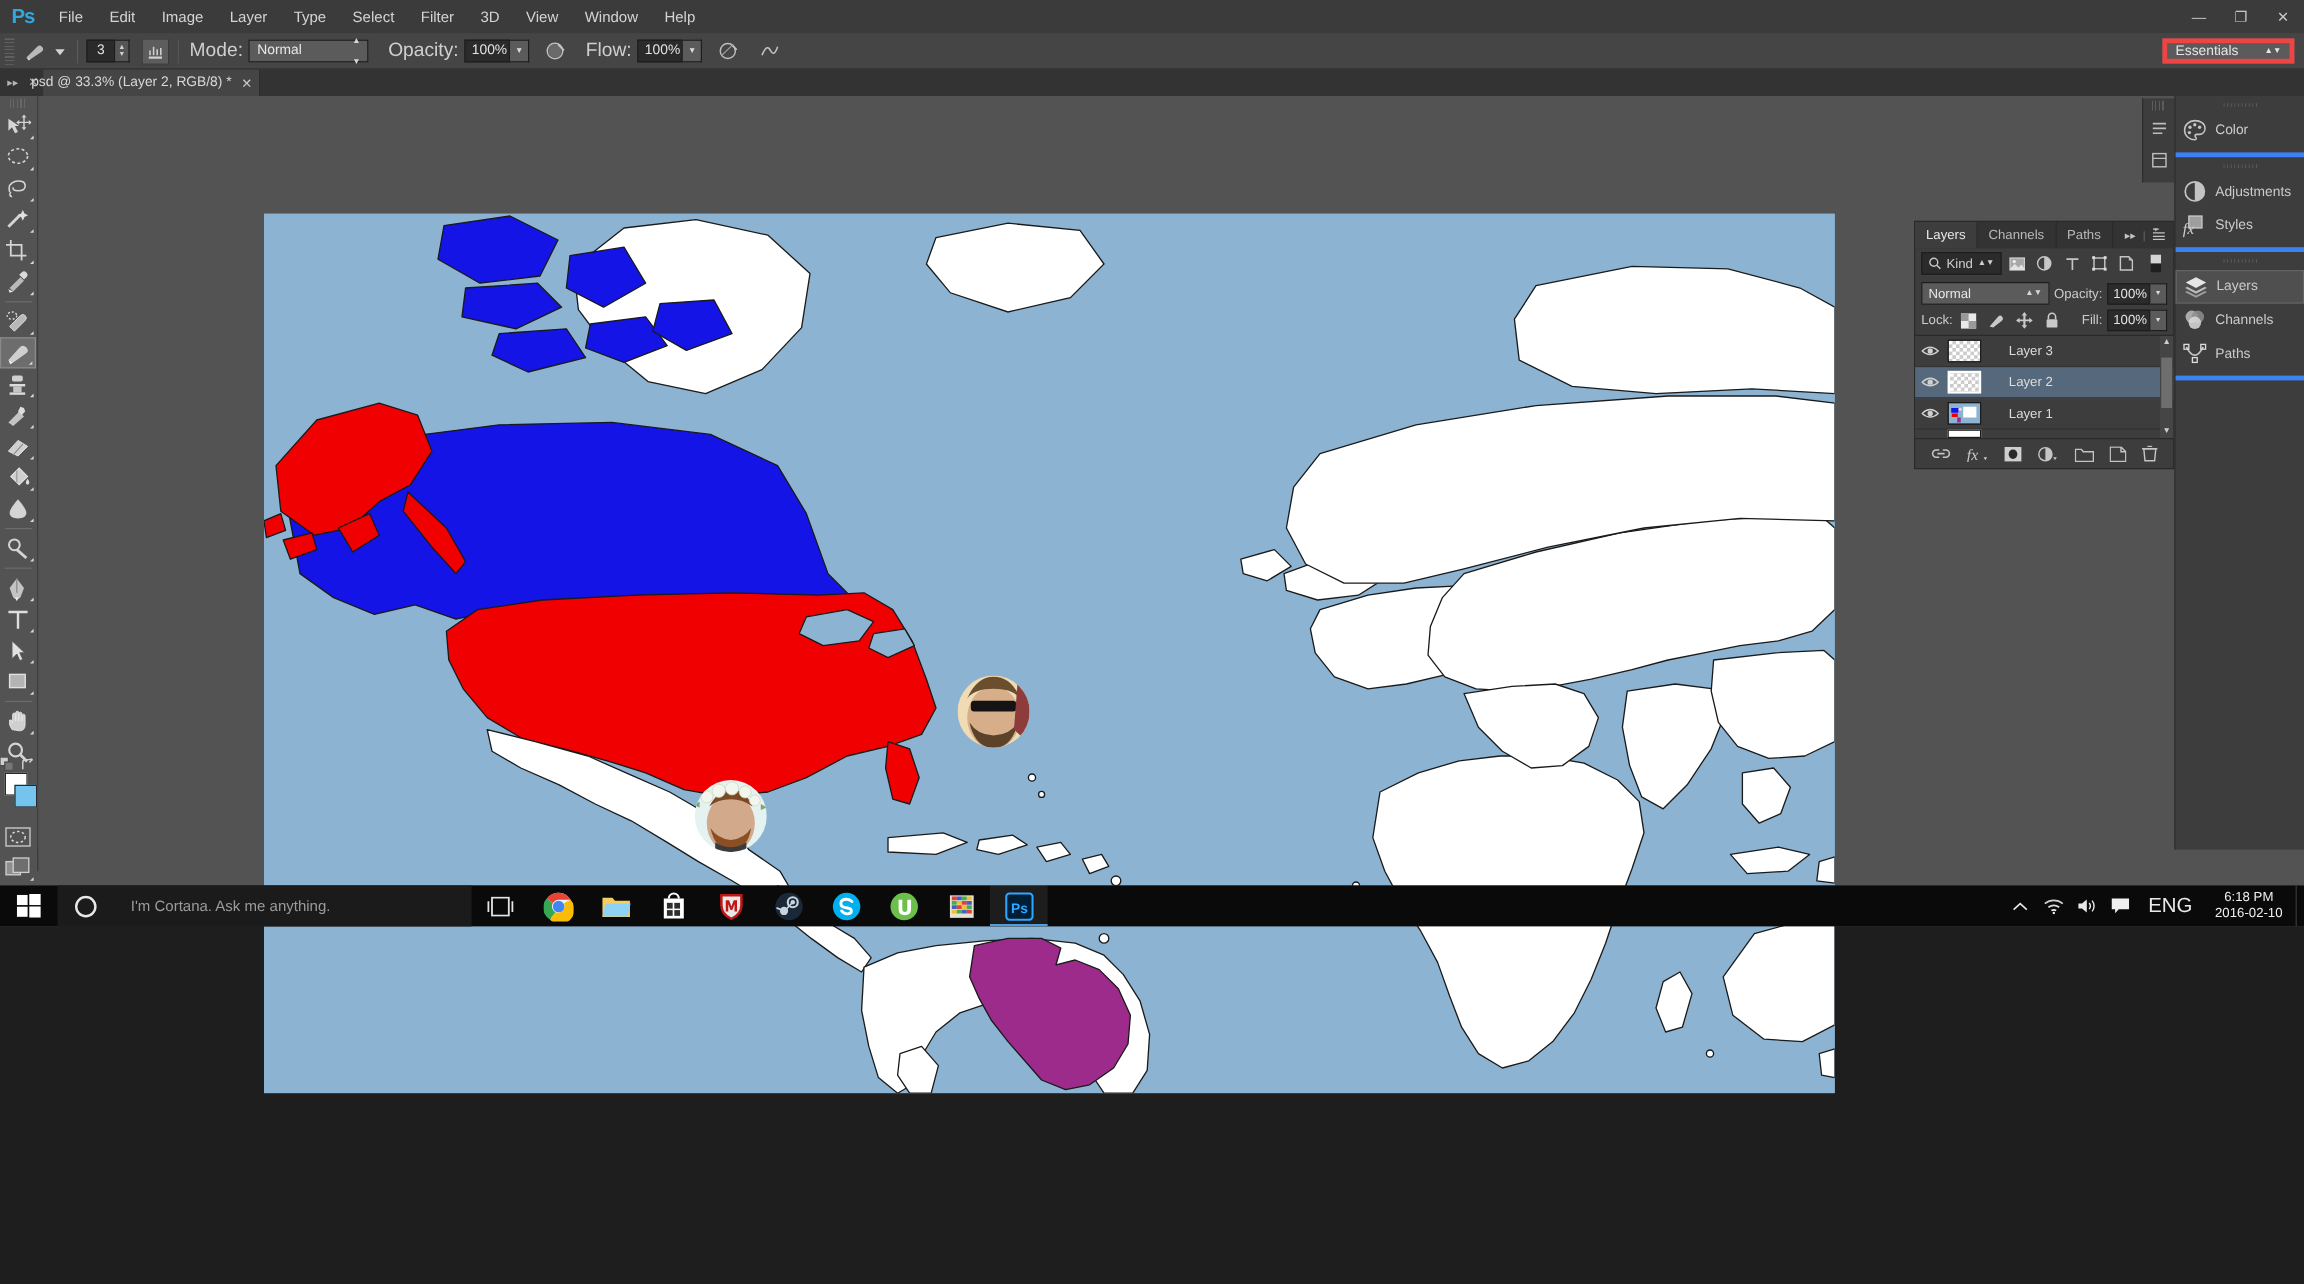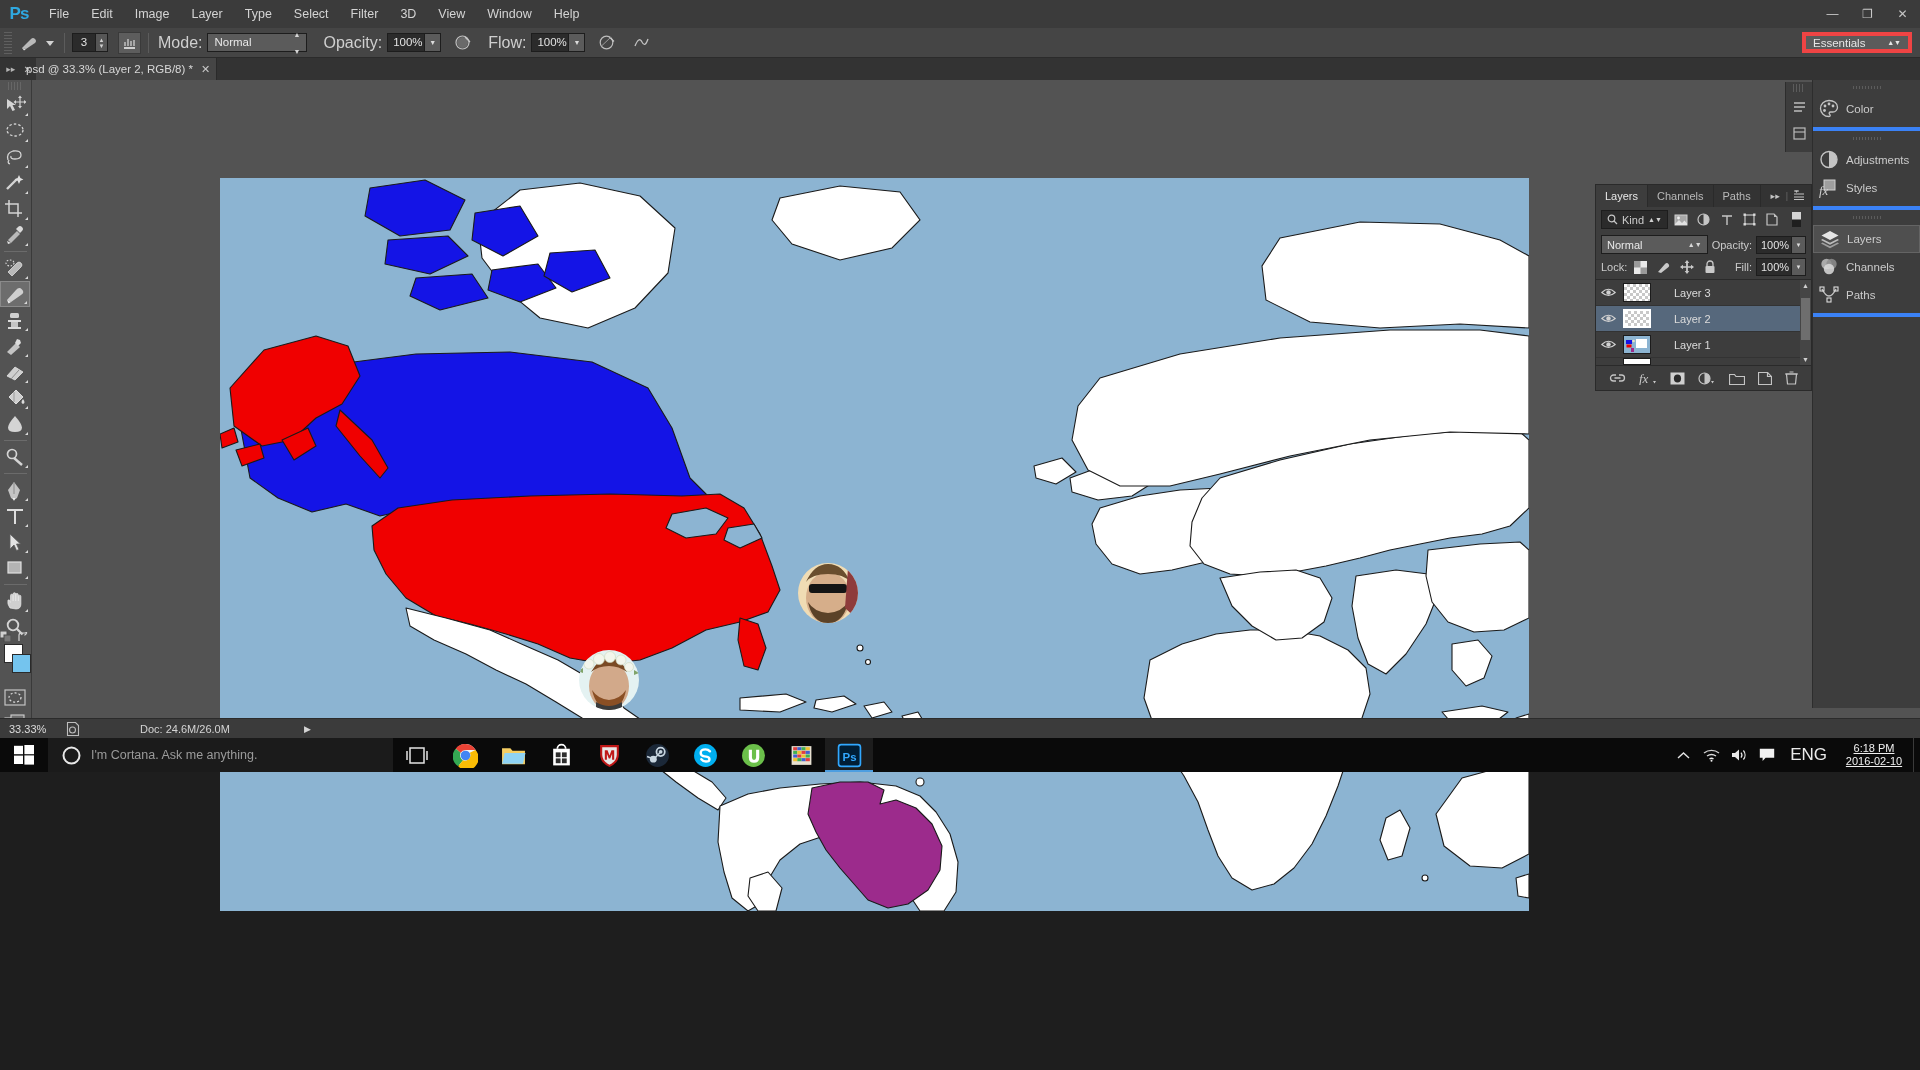--- a/index.html
+++ b/index.html
@@ -162,31 +162,31 @@
                  border-top:1px solid #2b2b2b; }
   #tl-grip { width:14px; height:19px; background:#3d3d3d; border-right:1px solid #2b2b2b; }
   #tl-label { color:#bdbdbd; font-size:11.5px; padding:0 14px; }
   #tl-right { position:absolute; right:6px; color:#cfcfcf; font-size:9px; display:flex; gap:7px; }
 
   
   #taskbar { position:absolute; left:0; bottom:0; width:1920px; height:34px;
              background:#0a0a0a; display:flex; align-items:center; }
   #startbtn { width:48px; height:34px; display:flex; align-items:center; justify-content:center; }
   #cortana { width:345px; height:34px; background:#1b1b1b; display:flex; align-items:center;
-             gap:10px; padding-left:14px; }
+             gap:28px; padding-left:14px; }
   #cortana .ctxt { color:#9b9b9b; font-size:12.5px; }
   #taskview { width:48px; height:34px; display:flex; align-items:center; justify-content:center; }
   .tbicon { width:48px; height:34px; display:flex; align-items:center; justify-content:center; }
   .tbicon.running { box-shadow: inset 0 -2px 0 0 #4d9ee0; background:rgba(255,255,255,.08); }
   #tray { position:absolute; right:0; top:0; height:34px; display:flex; align-items:center; gap:2px; }
   .trayic { width:26px; height:34px; display:flex; align-items:center; justify-content:center;
             color:#e4e4e4; font-size:12px; }
   #traylang { color:#eaeaea; font-size:17px; padding:0 8px; }
   #clock { width:74px; height:34px; display:flex; flex-direction:column; align-items:center;
-           justify-content:center; color:#f0f0f0; font-size:11px; line-height:13px;text-decoration:underline; }
+           justify-content:center; color:#f0f0f0; font-size:11px; line-height:13px; }
   #showdesktop { width:7px; height:34px; border-left:1px solid #3a3a3a; }
 </style>
 </head>
 <body>
 
 <div id="app">
 
   <div id="menubar">
     <div id="ps-logo">Ps</div>
     <div id="menuitems" style="display: flex; justify-content: space-between;">
@@ -925,31 +925,20 @@
               <rect x="1" y="2" width="4" height="4" fill="none" stroke="#dcdcdc" stroke-width="1.1"></rect>
               <rect x="15" y="2" width="4" height="4" fill="none" stroke="#dcdcdc" stroke-width="1.1"></rect>
               <rect x="8" y="13" width="4" height="4" fill="none" stroke="#dcdcdc" stroke-width="1.1"></rect>
             </svg>
           </span>
           <span class="dl">Paths</span>
         </div>
       </div>
     </div>
 
-  <div id="statusbar">
-    <div id="zoomfield">33.33%</div>
-    <div class="sb-ic">
-      <svg width="14" height="14" viewBox="0 0 14 14">
-        <path d="M1.5 0.5 h8 l3 3 v10 h-11z" fill="none" stroke="#bdbdbd" stroke-width="1.1"></path>
-        <circle cx="6.5" cy="8" r="3" fill="none" stroke="#bdbdbd" stroke-width="1.1"></circle>
-      </svg>
-    </div>
-    <div id="docinfo">Doc: 24.6M/26.0M</div>
-    <div id="docarrow">▶</div>
-  </div>
 
   <div id="timelinebar">
     <div id="tl-grip"></div>
     <div id="tl-label">Timeline</div>
     <div id="tl-right">
       <span>▲</span>
       <span>✕</span>
     </div>
   </div>
 

